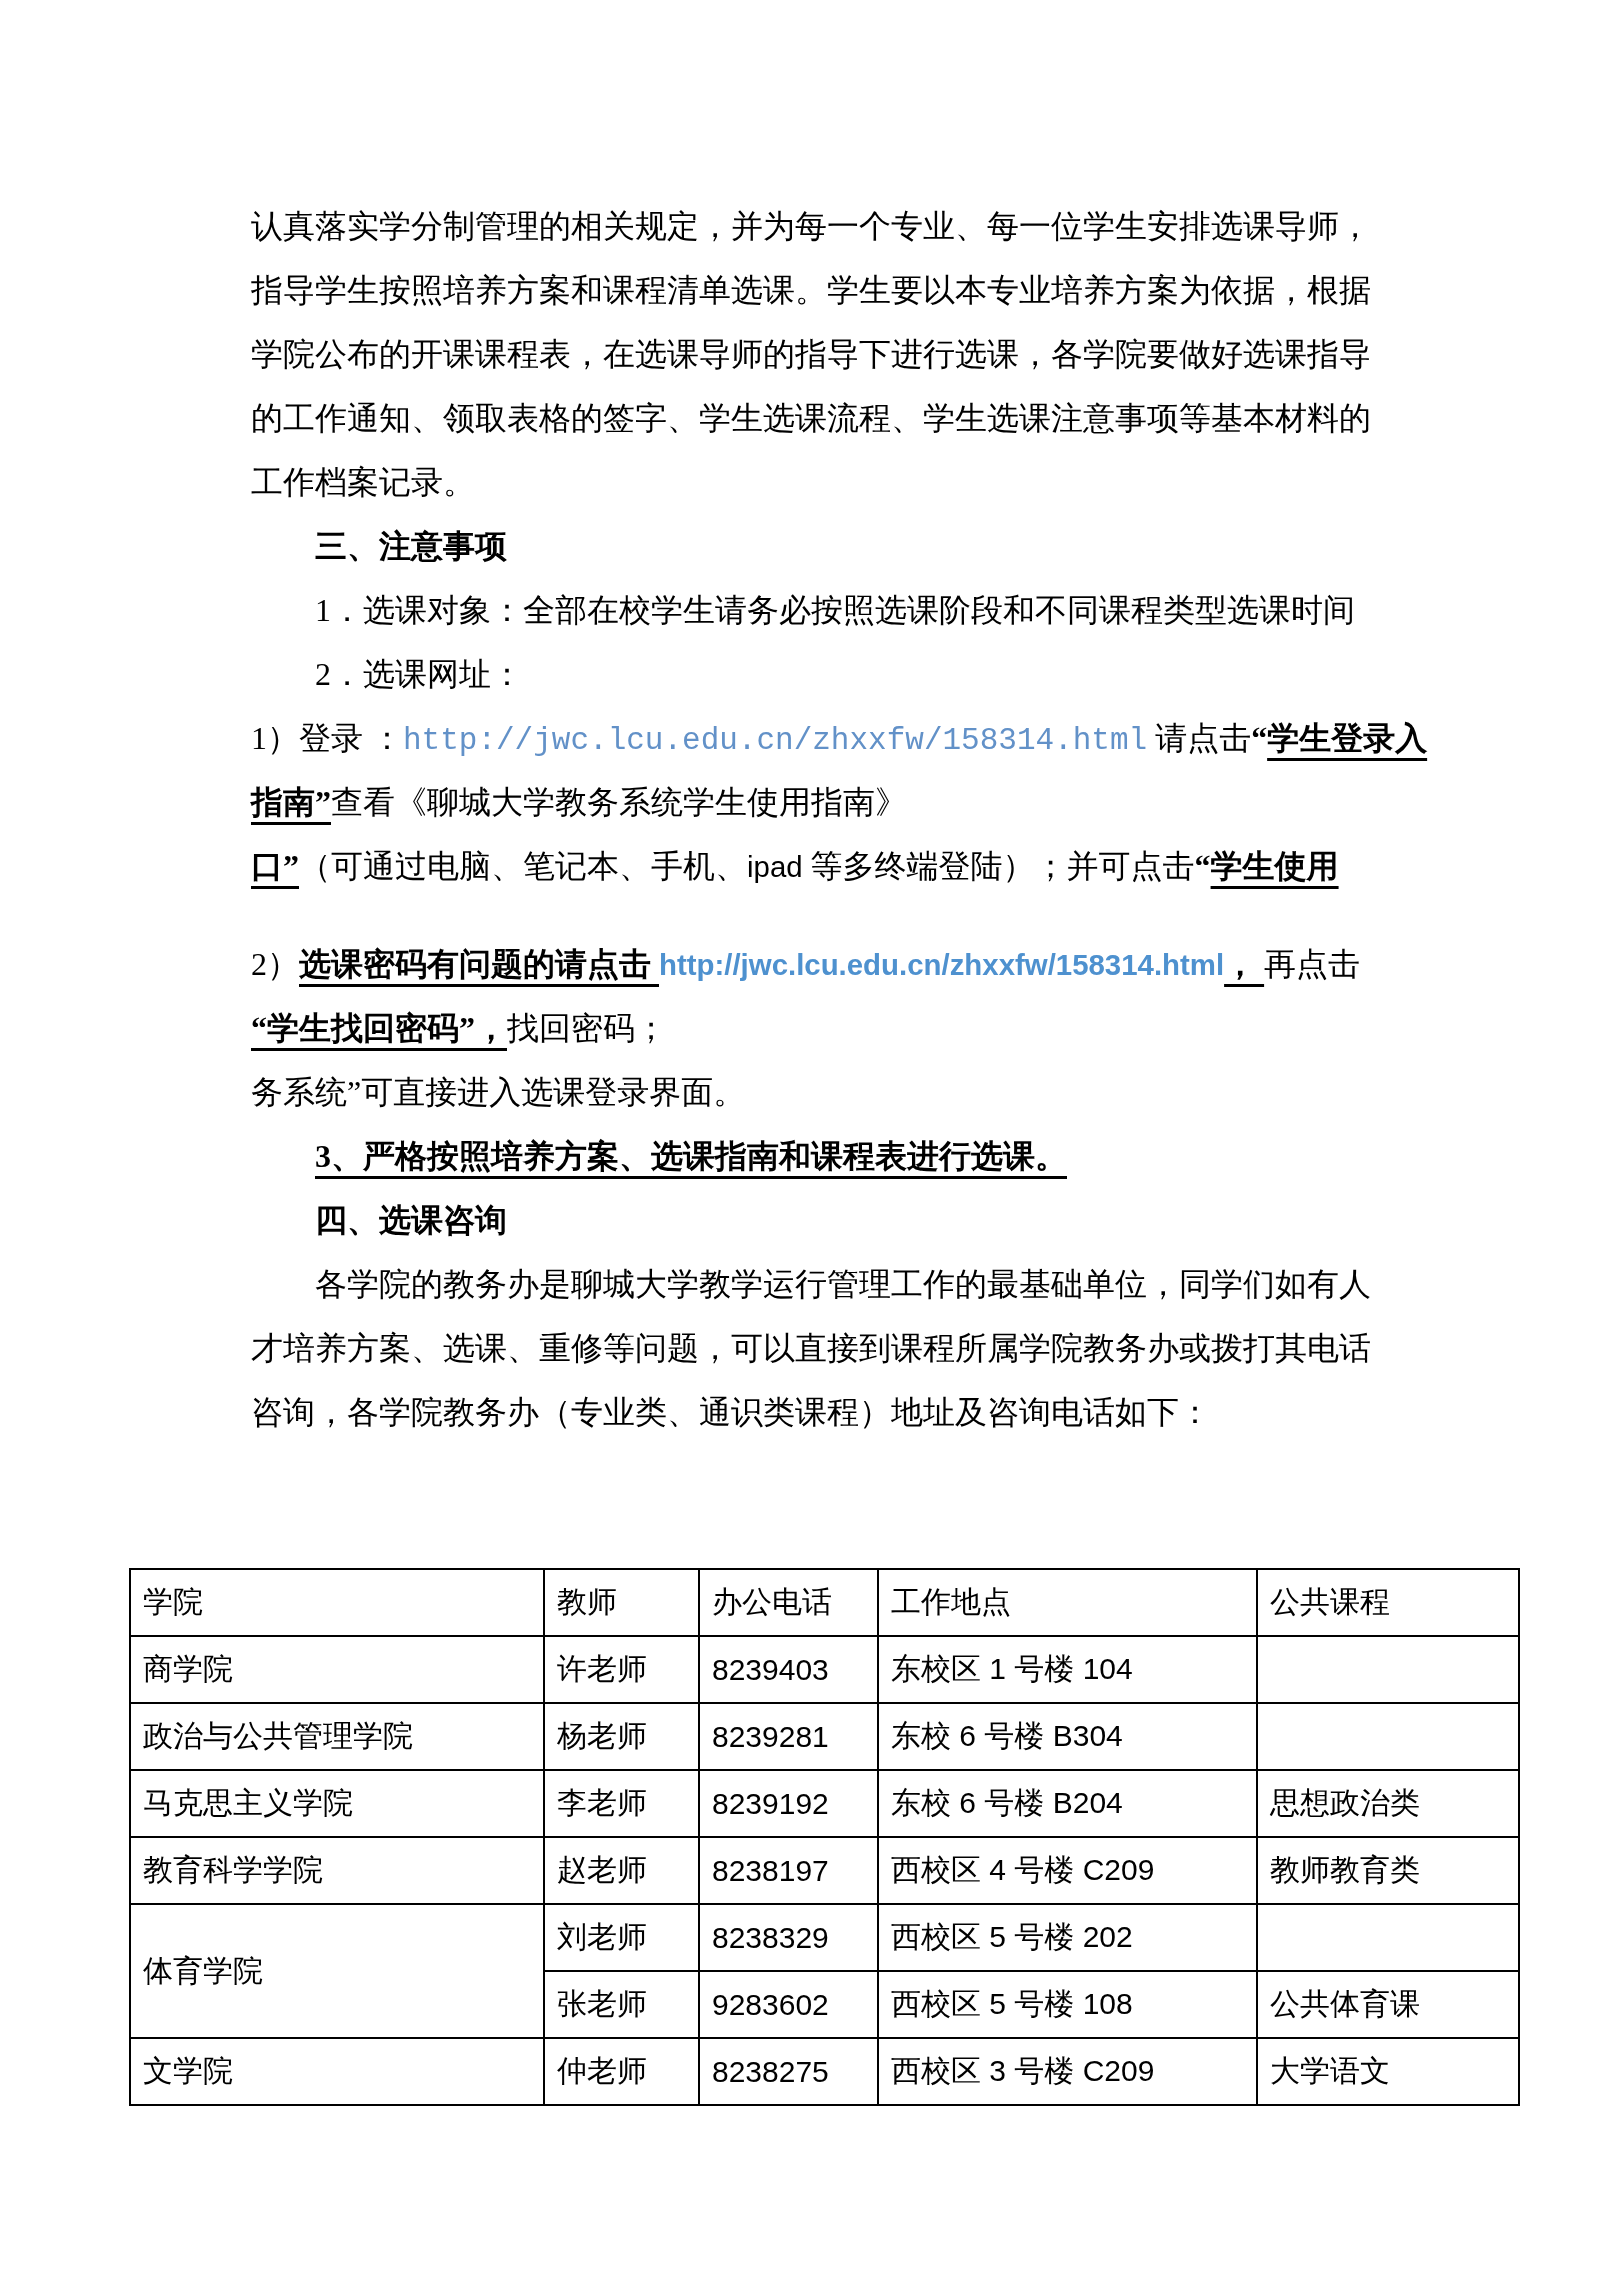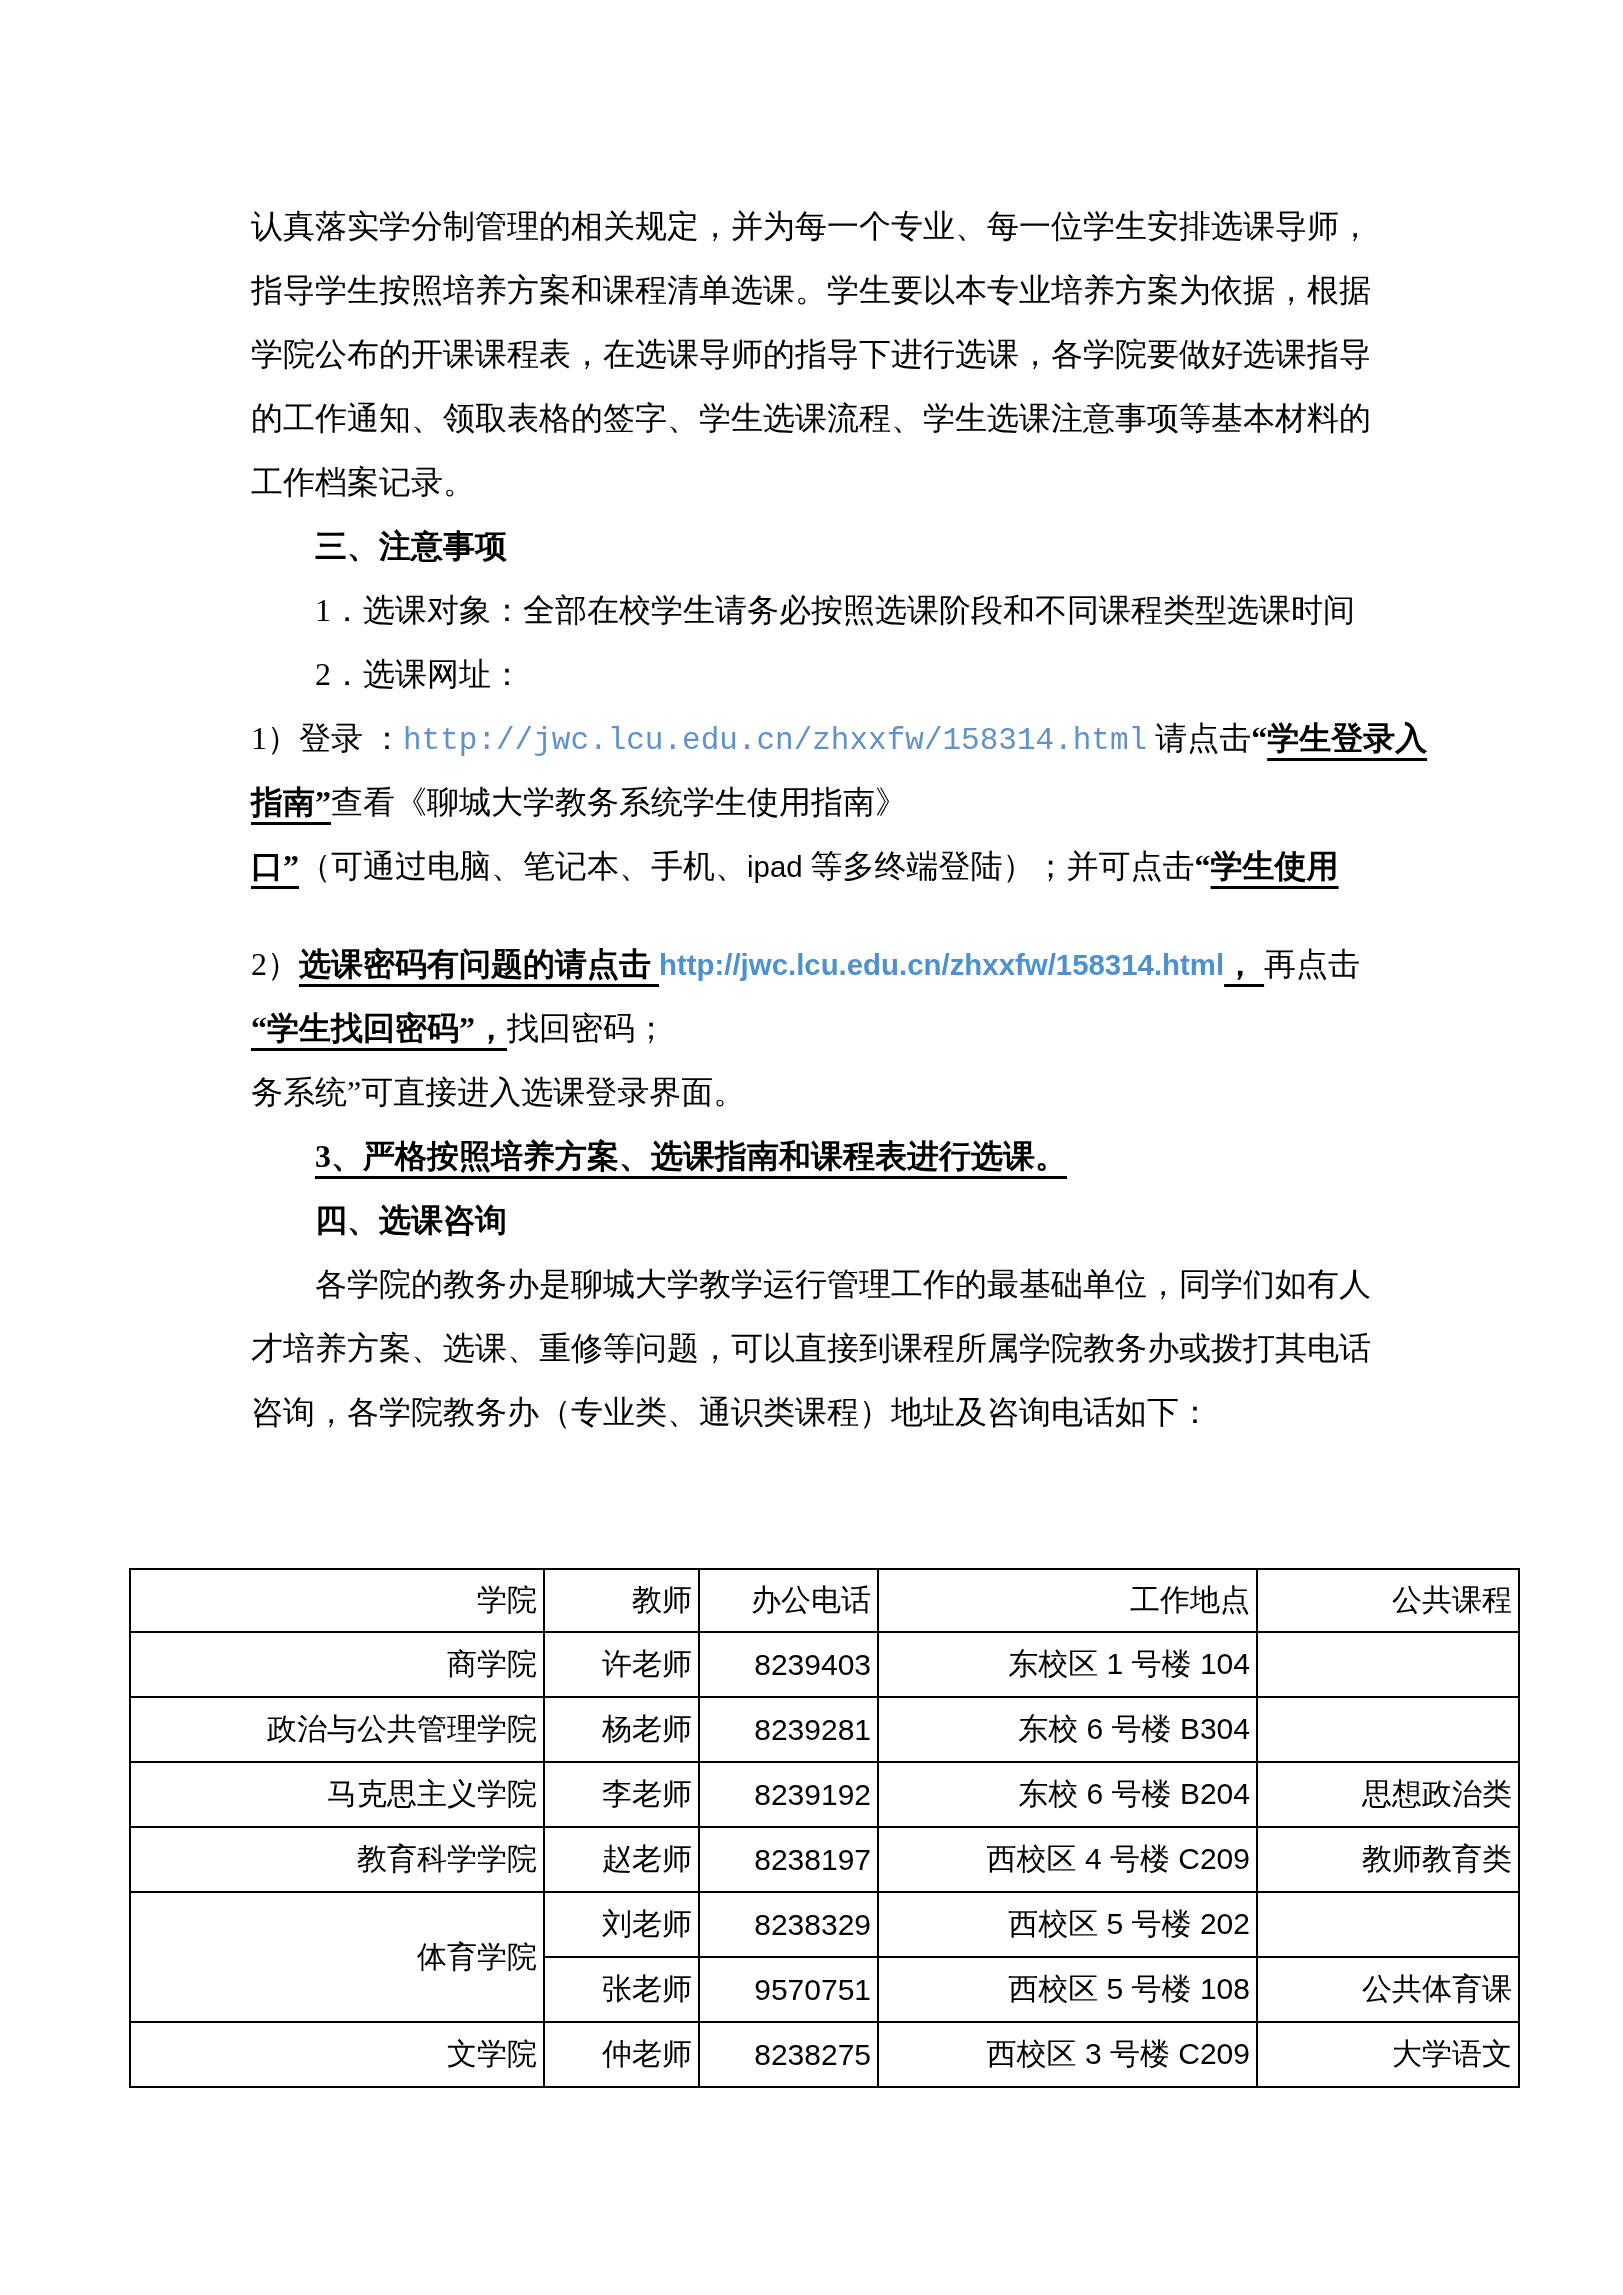--- a/index.html
+++ b/index.html
@@ -49,26 +49,26 @@
   }
   table.consult col.c0{width:414px;}
   table.consult col.c1{width:155px;}
   table.consult col.c2{width:179px;}
   table.consult col.c3{width:379px;}
   table.consult col.c4{width:262px;}
   table.consult th, table.consult td{
     border:2px solid #000;
     border-top-width:2.6px;
     border-bottom-width:2.6px;
-    text-align:right;
+    text-align:left;
     vertical-align:middle;
     font-weight:normal;
     font-size:30px;
     font-family:"Liberation Sans", sans-serif;
-    padding:6px;
+    padding:12px;
     overflow:hidden;
   }
   table.consult tr{height:65px;}
   table.consult tr.hdr{height:63px;}
 </style>
 </head>
 <body>
 
 <div class="page">
 
@@ -164,21 +164,21 @@
       </tr>
       <tr>
         <td rowspan="2">体育学院</td>
         <td>刘老师</td>
         <td>8238329</td>
         <td>西校区 5 号楼 202</td>
         <td></td>
       </tr>
       <tr>
         <td>张老师</td>
-        <td>9570751</td>
+        <td>9283602</td>
         <td>西校区 5 号楼 108</td>
         <td>公共体育课</td>
       </tr>
       <tr>
         <td>文学院</td>
         <td>仲老师</td>
         <td>8238275</td>
         <td>西校区 3 号楼 C209</td>
         <td>大学语文</td>
       </tr>

